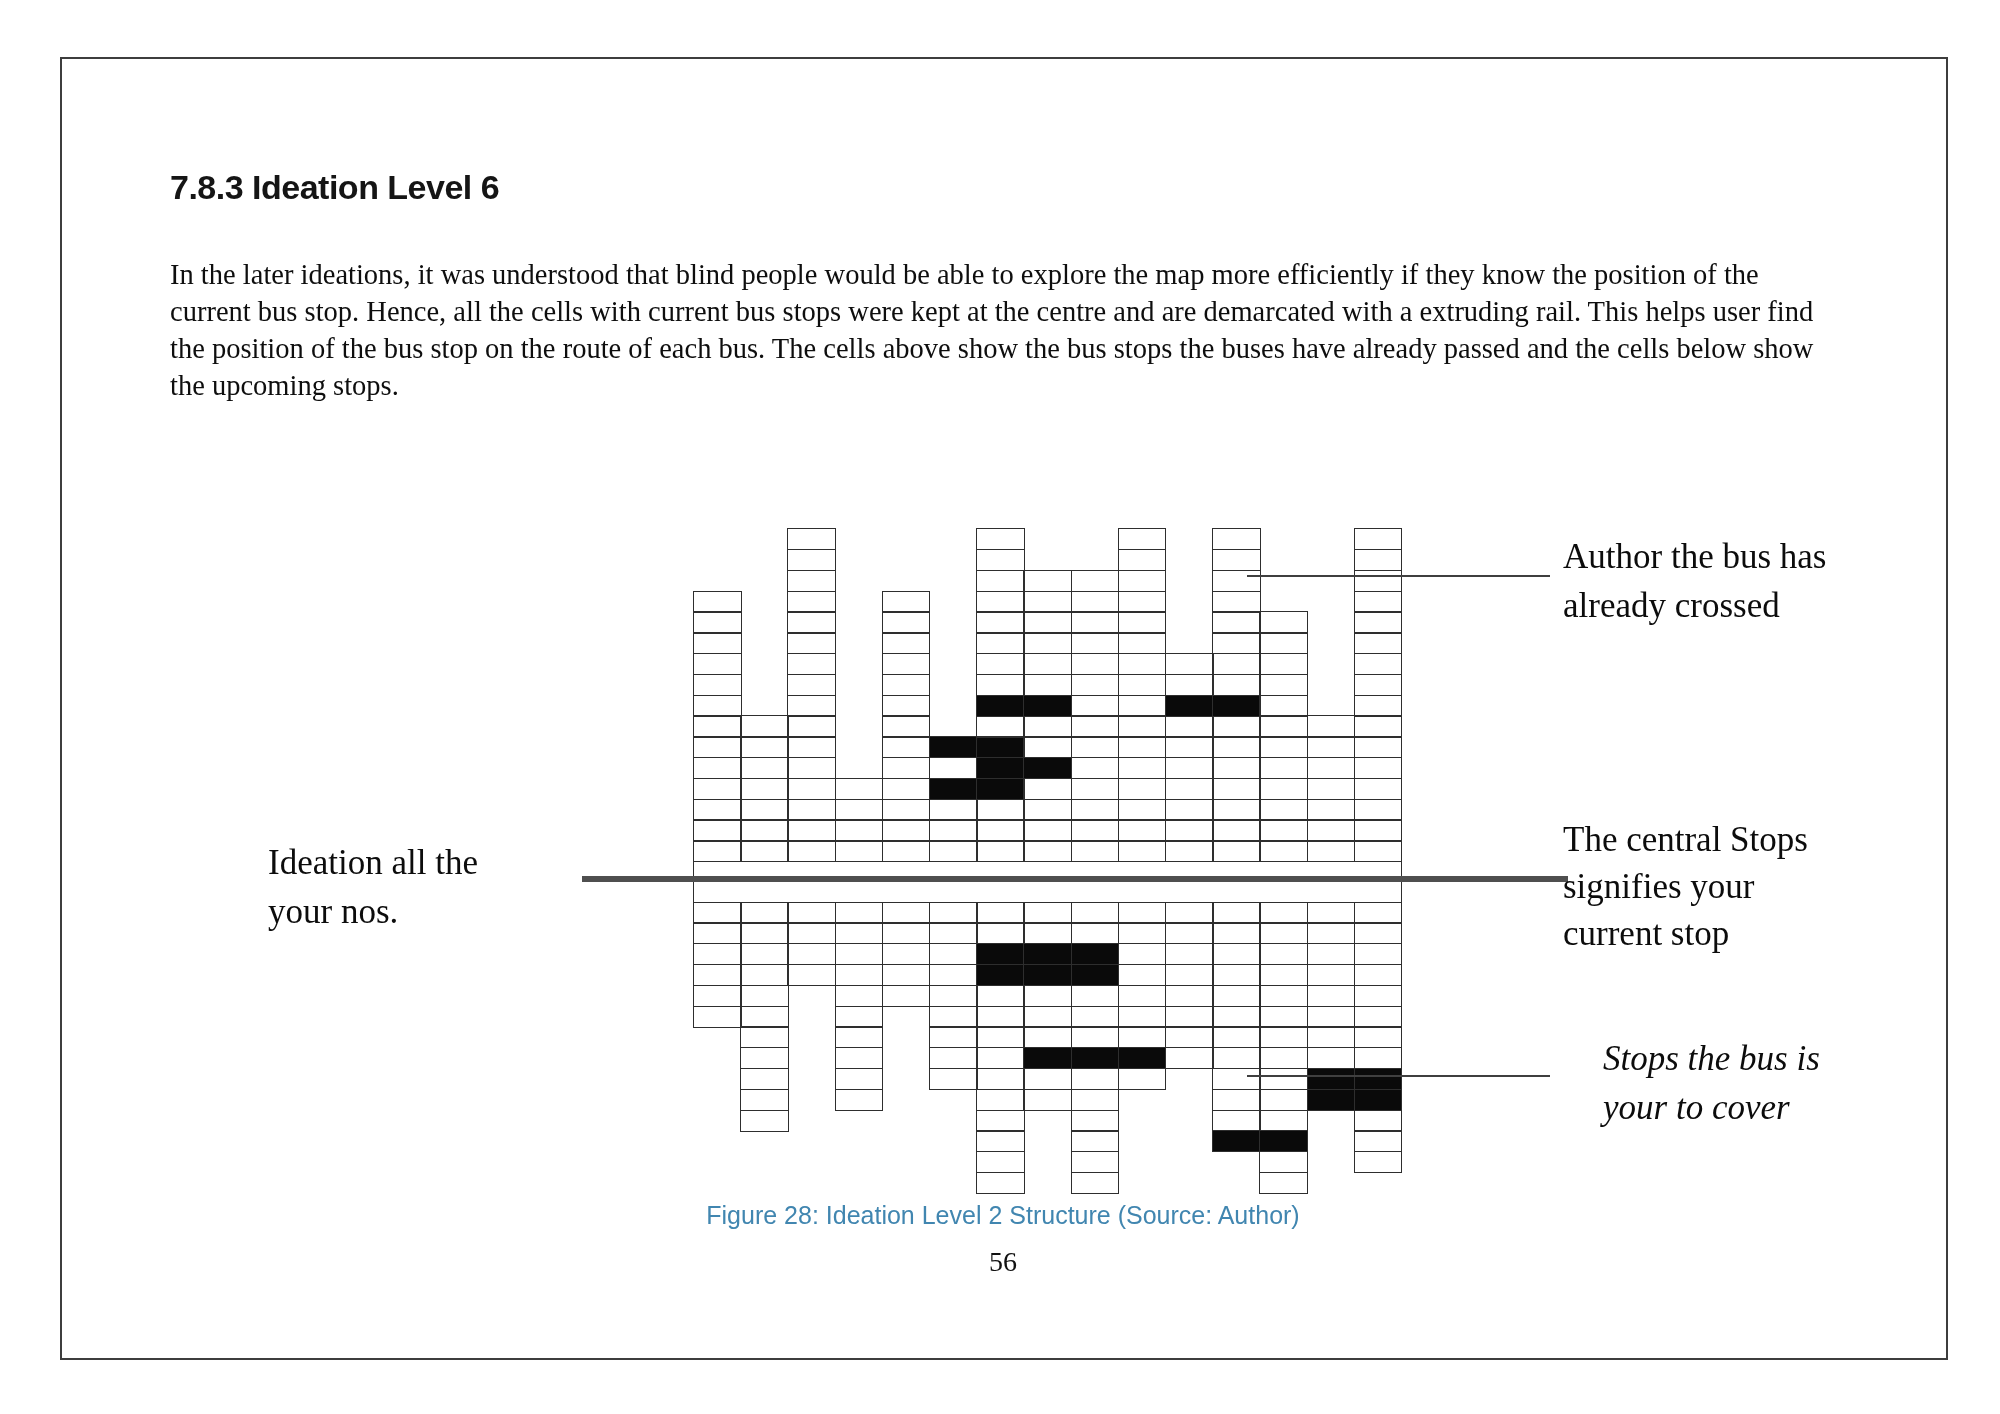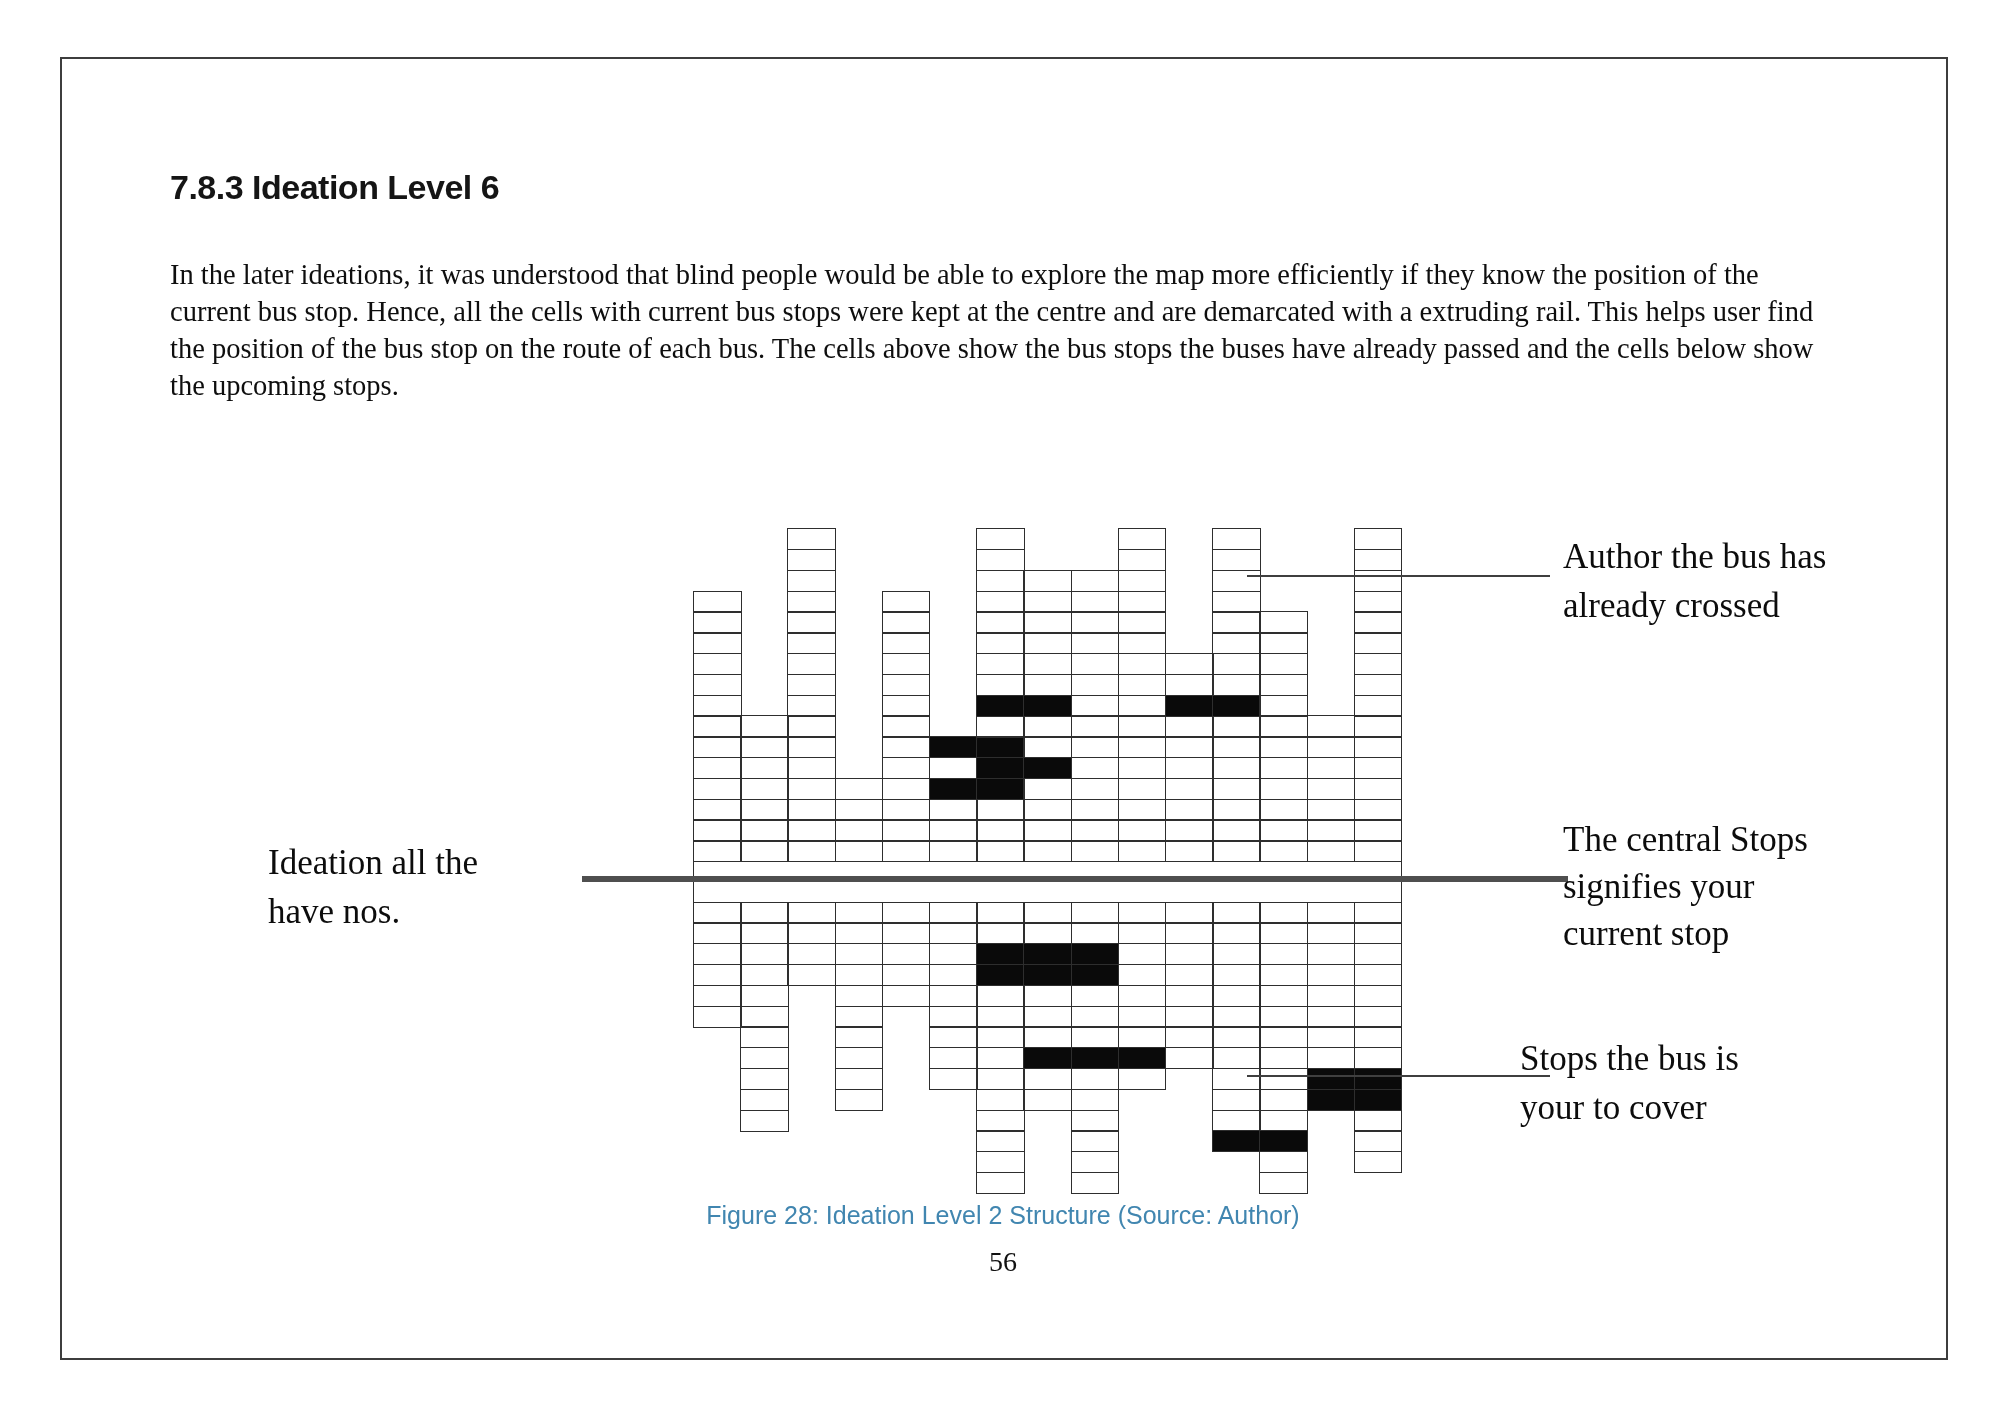--- a/index.html
+++ b/index.html
@@ -370,35 +370,35 @@
 
     <div id="central-space" class="abs" style="left:693px;top:861px;width:709.4px;height:40.5px;"></div>
 
     <div id="central-rail" class="abs" style="left: 582px; top: 876px; width: 986px; height: 5.5px; background: rgb(79, 79, 79);"></div>
 
     <div class="abs thin-line" style="left: 1247px; top: 575px; width: 303px; height: 2px; background: rgb(63, 63, 63);"></div>
     <div class="abs thin-line" style="left: 1247px; top: 1075px; width: 303px; height: 2px; background: rgb(63, 63, 63);"></div>
 
     <div class="abs fig-label" style="left:268px;top:838px;">
       <div>Ideation all the</div>
-      <div>have nos.</div>
+      <div>your nos.</div>
     </div>
 
     <div class="abs fig-label" style="left:1563px;top:532px;">
       <div>Author the bus has</div>
       <div>already crossed</div>
     </div>
 
     <div class="abs fig-label" style="left:1563px;top:816px;line-height:47px;">
       <div>The central Stops</div>
       <div>signifies your</div>
       <div>current stop</div>
     </div>
 
-    <div class="abs fig-label" style="left:1520px;top:1034px;">
+    <div class="abs fig-label" style="left:1603px;top:1034px;font-style:italic;">
       <div>Stops the bus is</div>
       <div>your to cover</div>
     </div>
   </div>
 
   <div id="caption-row" class="abs" style="color: rgb(65, 134, 176);">
     <span>Figure 28: Ideation Level 2 Structure (Source: Author)</span>
   </div>
 
   <div id="page-number-row" class="abs">

